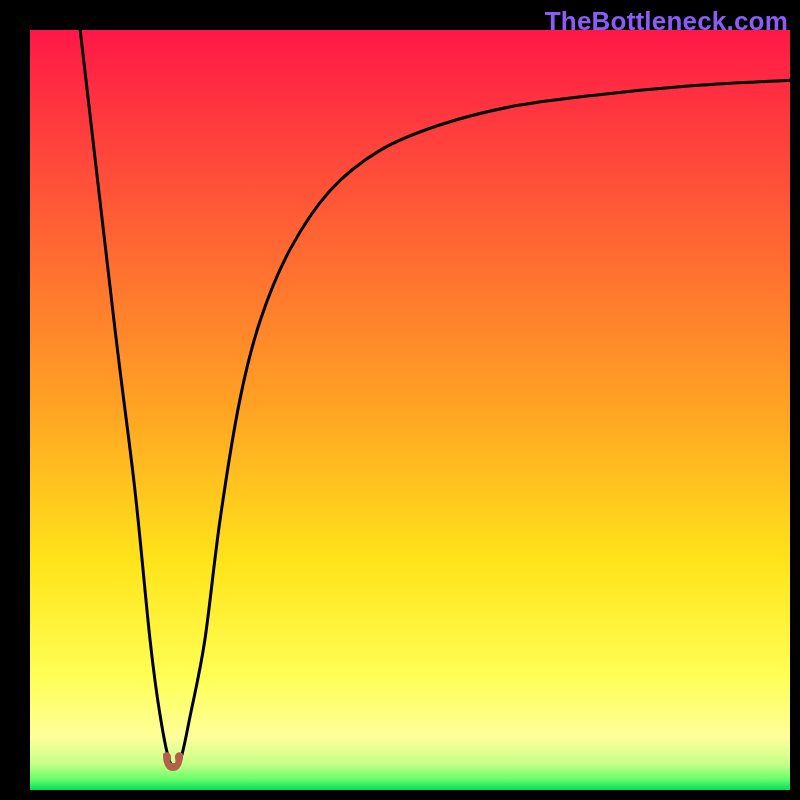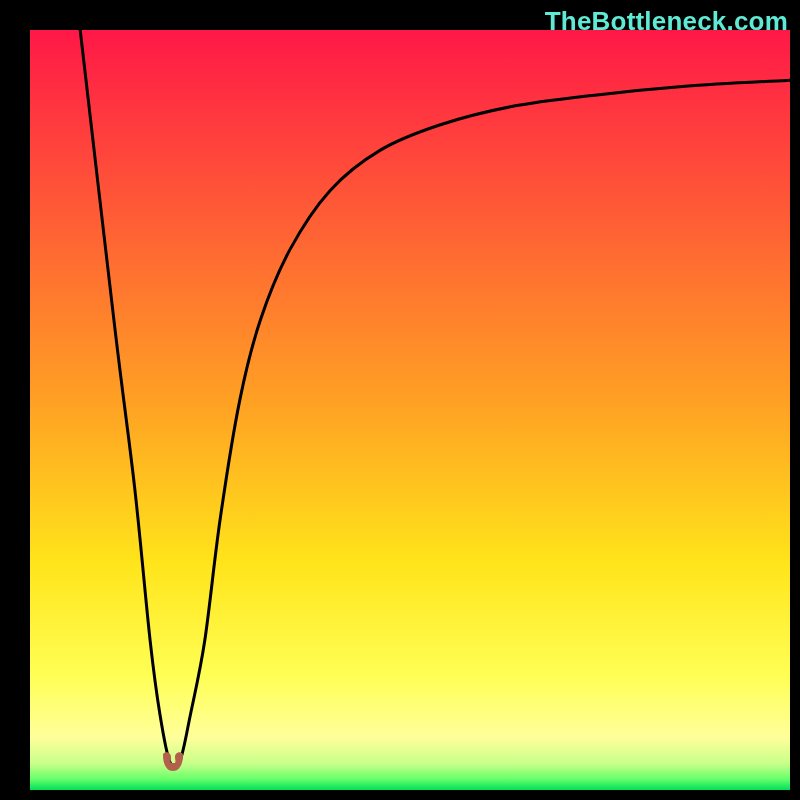--- a/index.html
+++ b/index.html
@@ -31,21 +31,21 @@
     position: absolute;
     left: 0;
     top: 0;
     width: 760px;
     height: 760px;
   }
   .watermark {
     position: absolute;
     top: 6px;
     right: 12px;
-    color: #5eead4;
+    color: #8b5cf6;
     font-size: 26px;
     font-weight: 600;
     letter-spacing: 0.2px;
     font-family: Arial, Helvetica, sans-serif;
     user-select: none;
   }
   svg.curve {
     position: absolute;
     left: 0;
     top: 0;

